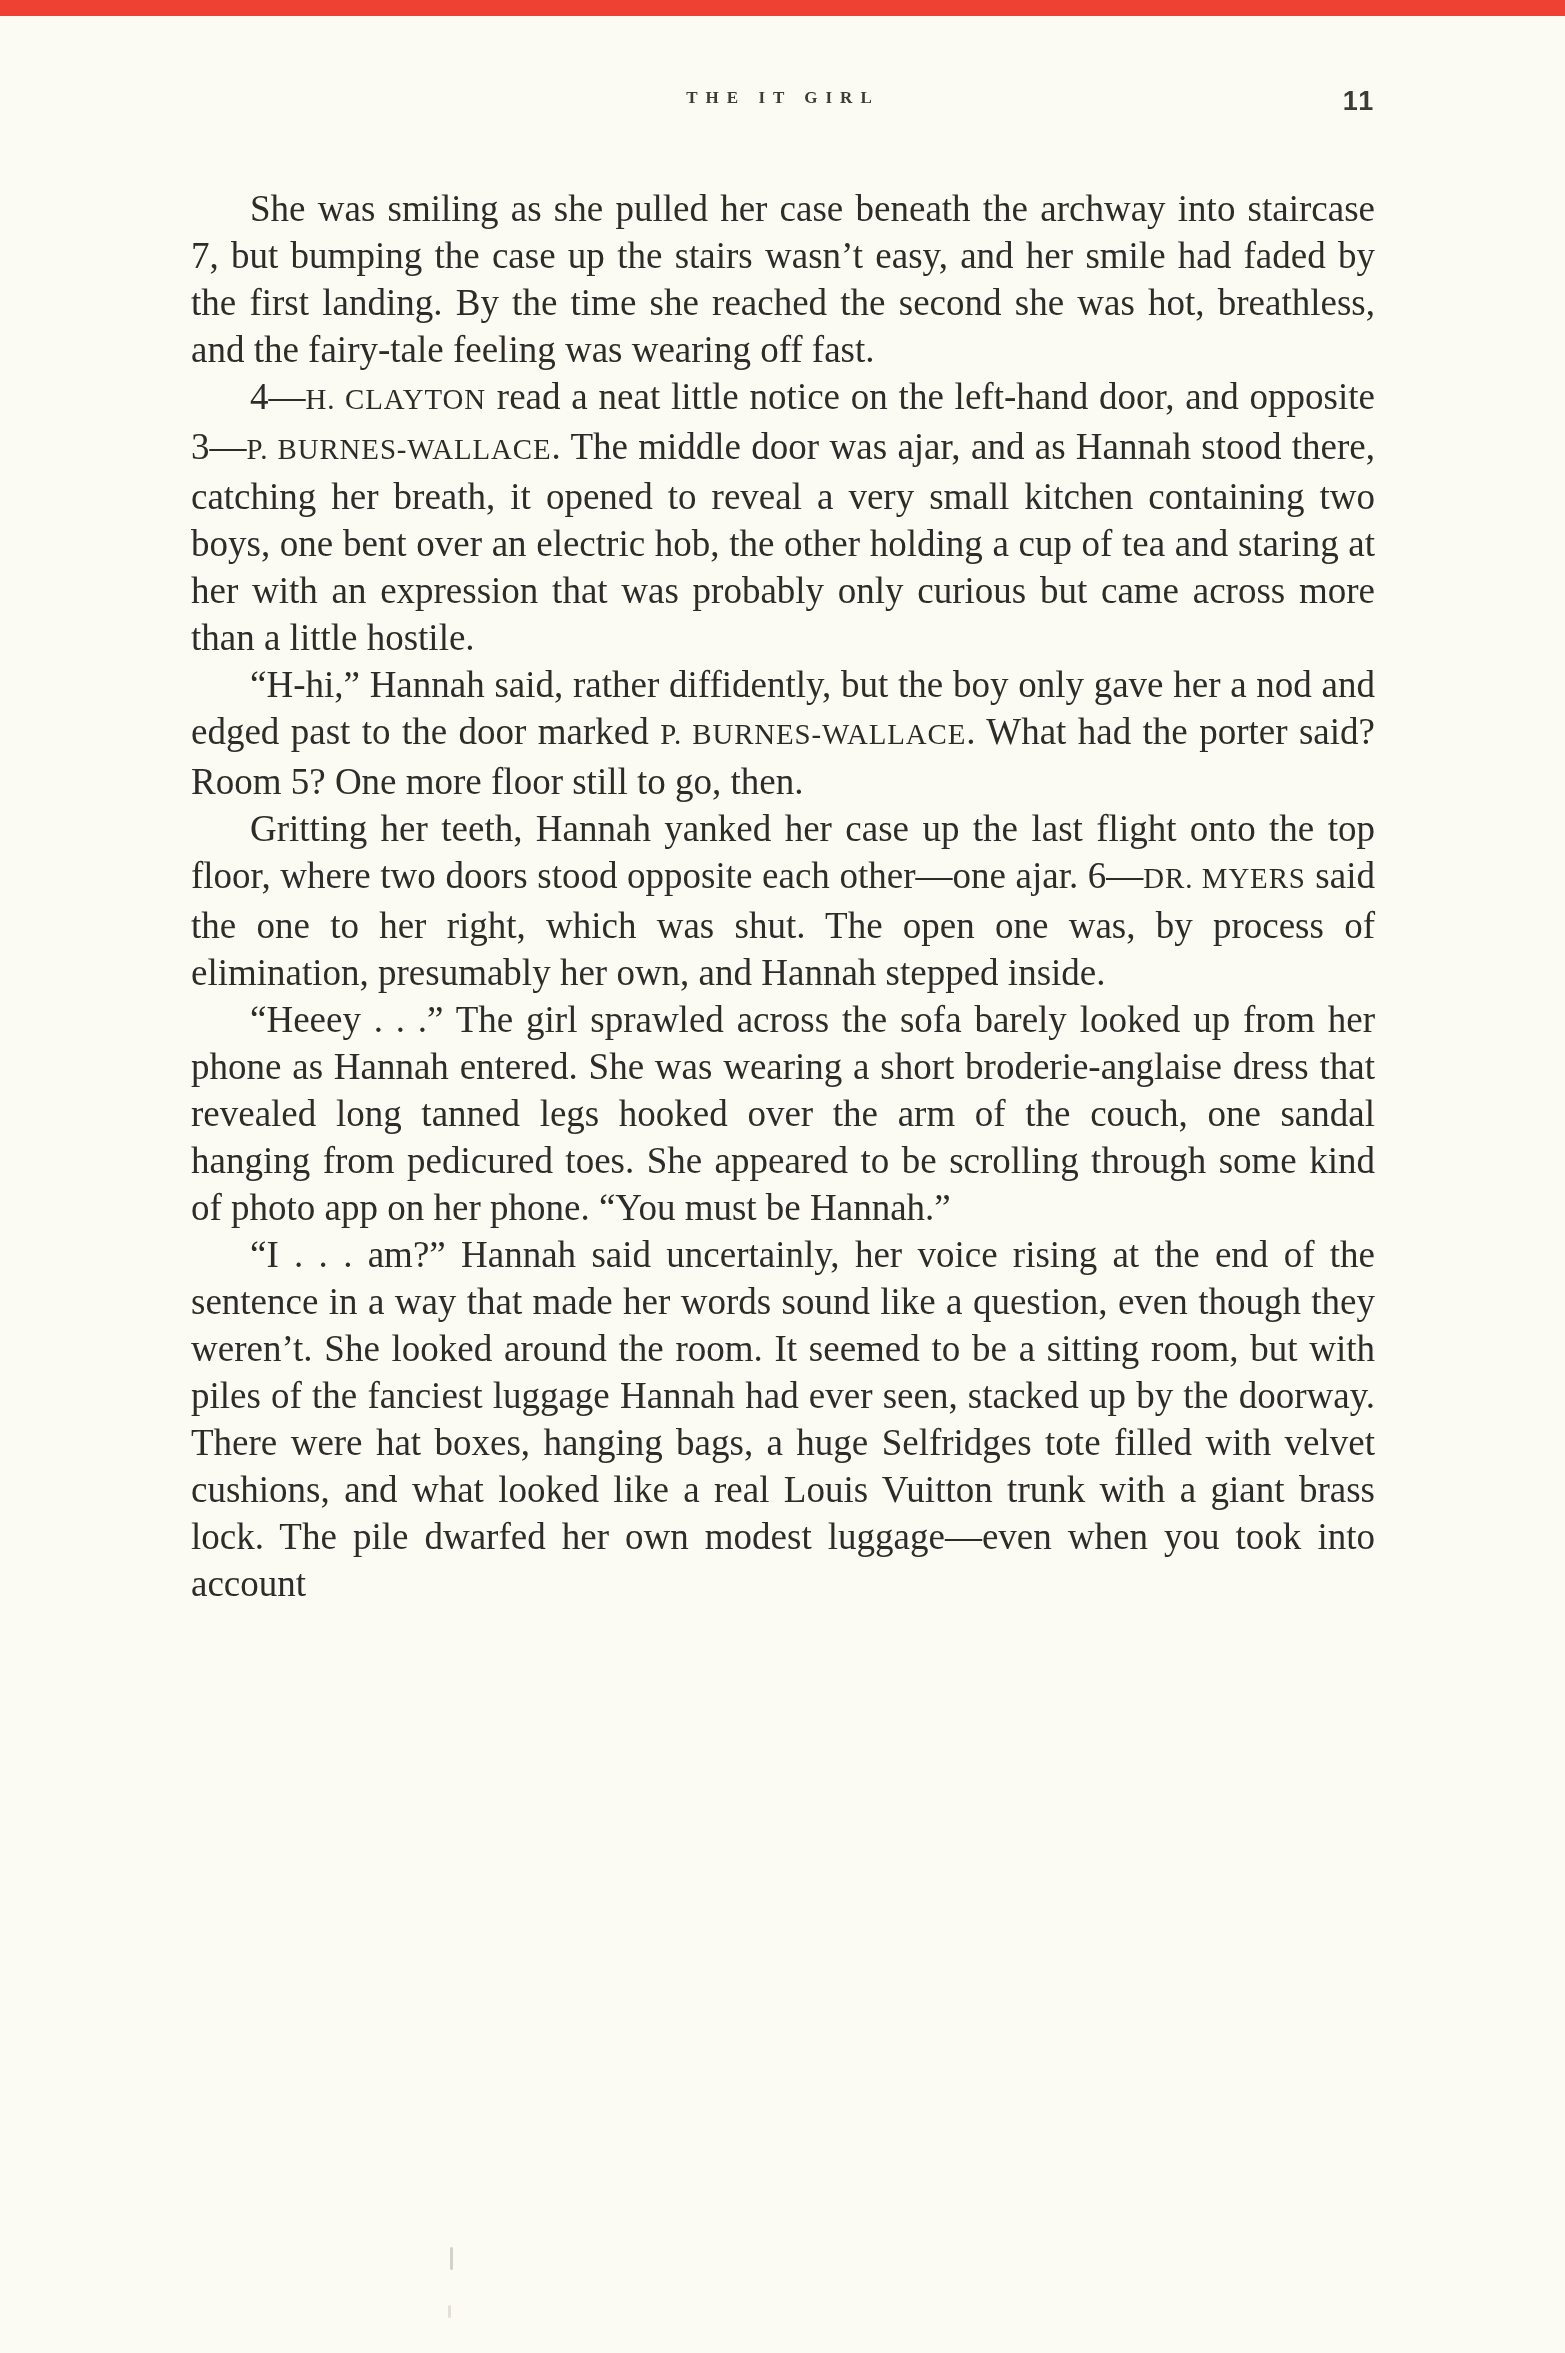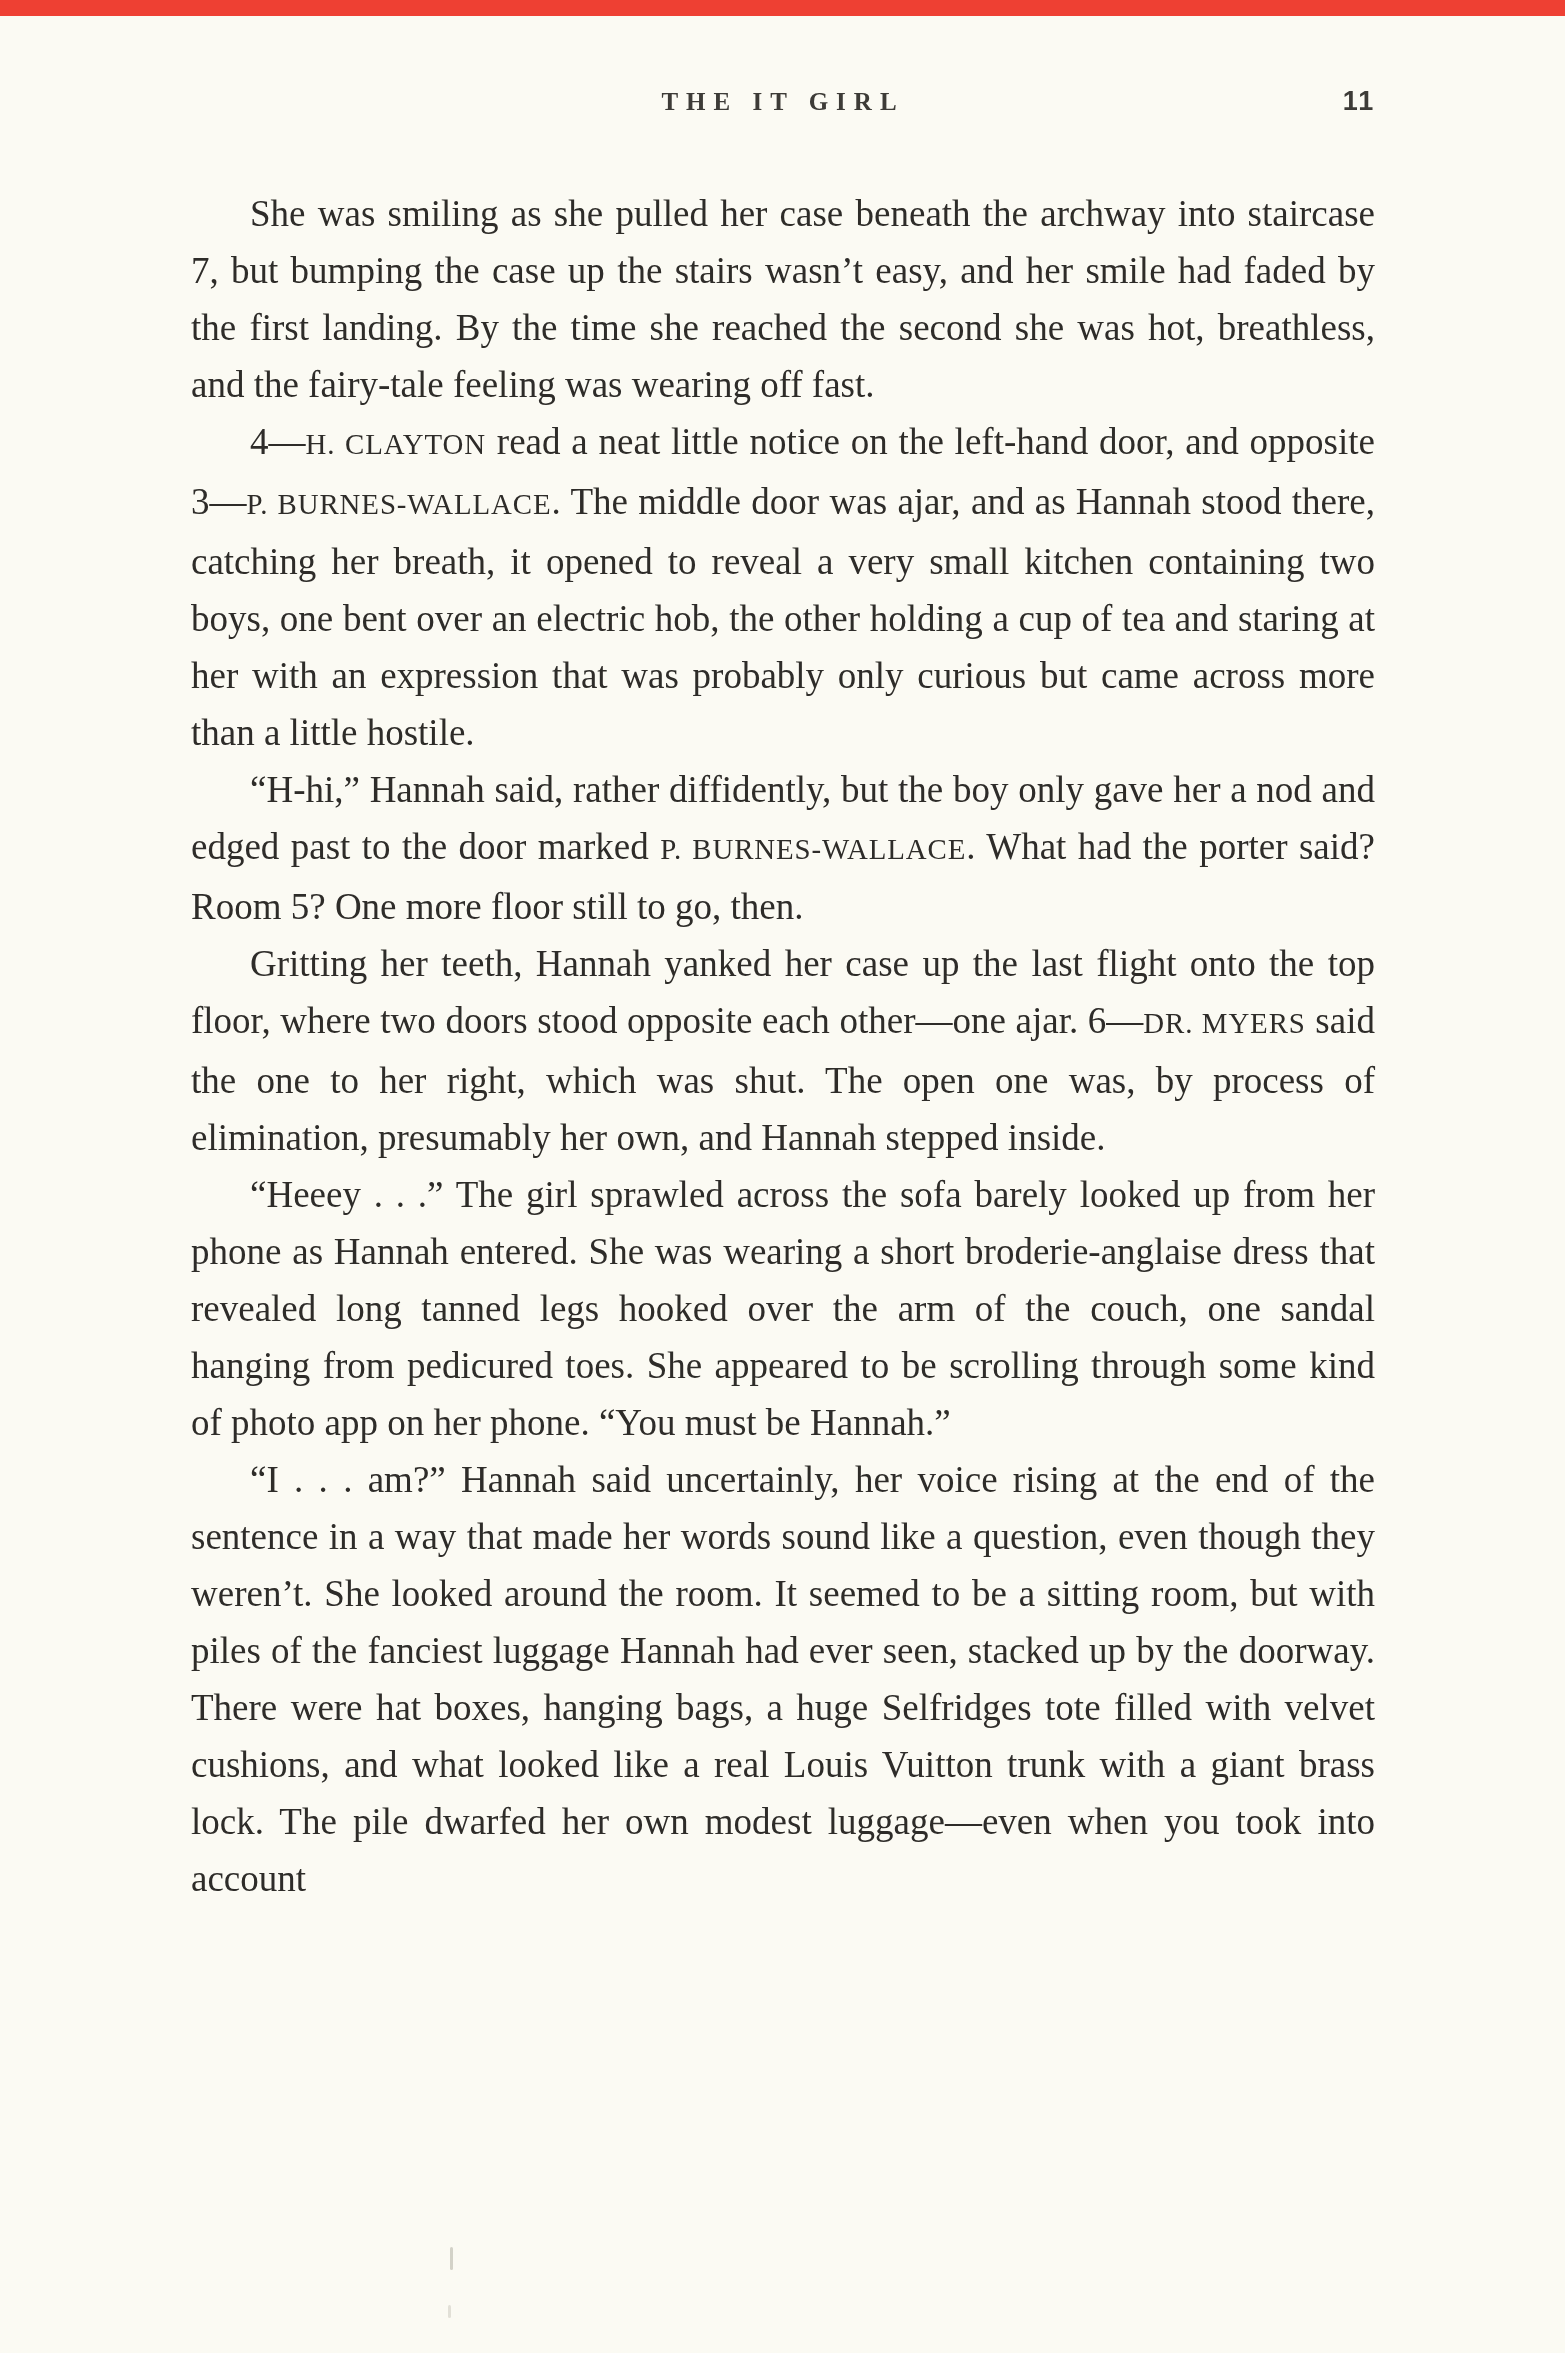--- a/index.html
+++ b/index.html
@@ -29,21 +29,21 @@
     width: 1184px;
     height: 40px;
   }
   .running-head .book-title {
     position: absolute;
     left: 0;
     right: 0;
     text-align: center;
     font-family: "Liberation Serif", serif;
     font-weight: 700;
-    font-size: 25px;
+    font-size: 17px;
     letter-spacing: 8px;
     color: #3d3b37;
     text-transform: uppercase;
   }
   .running-head .page-number {
     position: absolute;
     right: 0;
     top: -1.8px;
     font-family: Liberation Sans, sans-serif;
     font-weight: 700;
@@ -55,21 +55,21 @@
     position: absolute;
     top: 185px;
     left: 191px;
     width: 1184px;
   }
   .text-block p {
     margin: 0;
     padding: 0;
     text-indent: 59px;
     font-size: 37px;
-    line-height: 57px;
+    line-height: 47px;
     text-align: justify;
     color: #2e2c29;
   }
   .sc {
     text-transform: uppercase;
     font-size: 0.78em;
     letter-spacing: 0.9px;
   }
   .scan-artifact {
     position: absolute;

